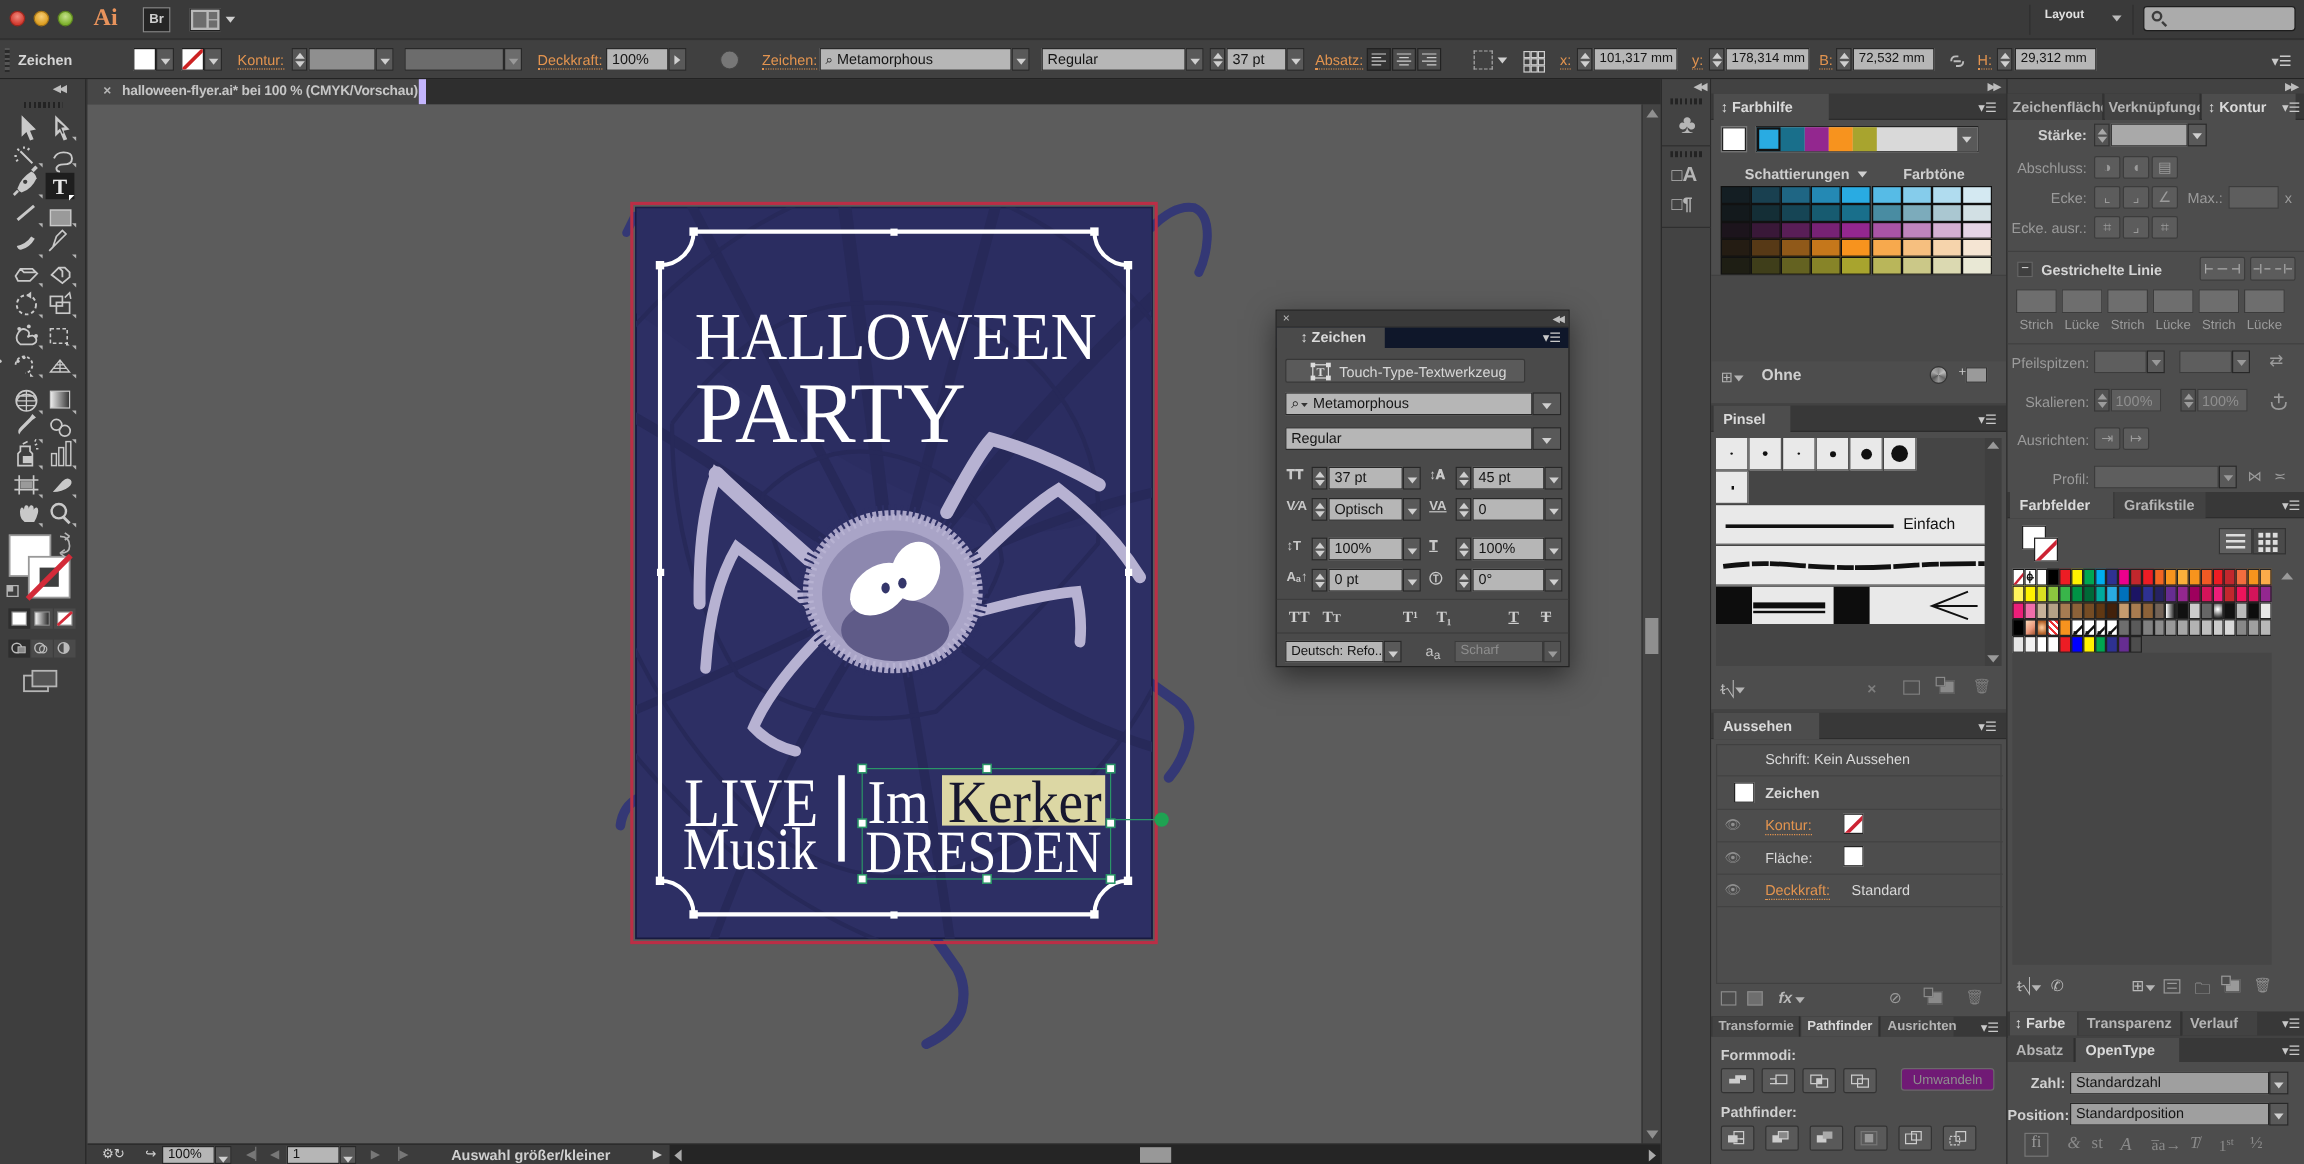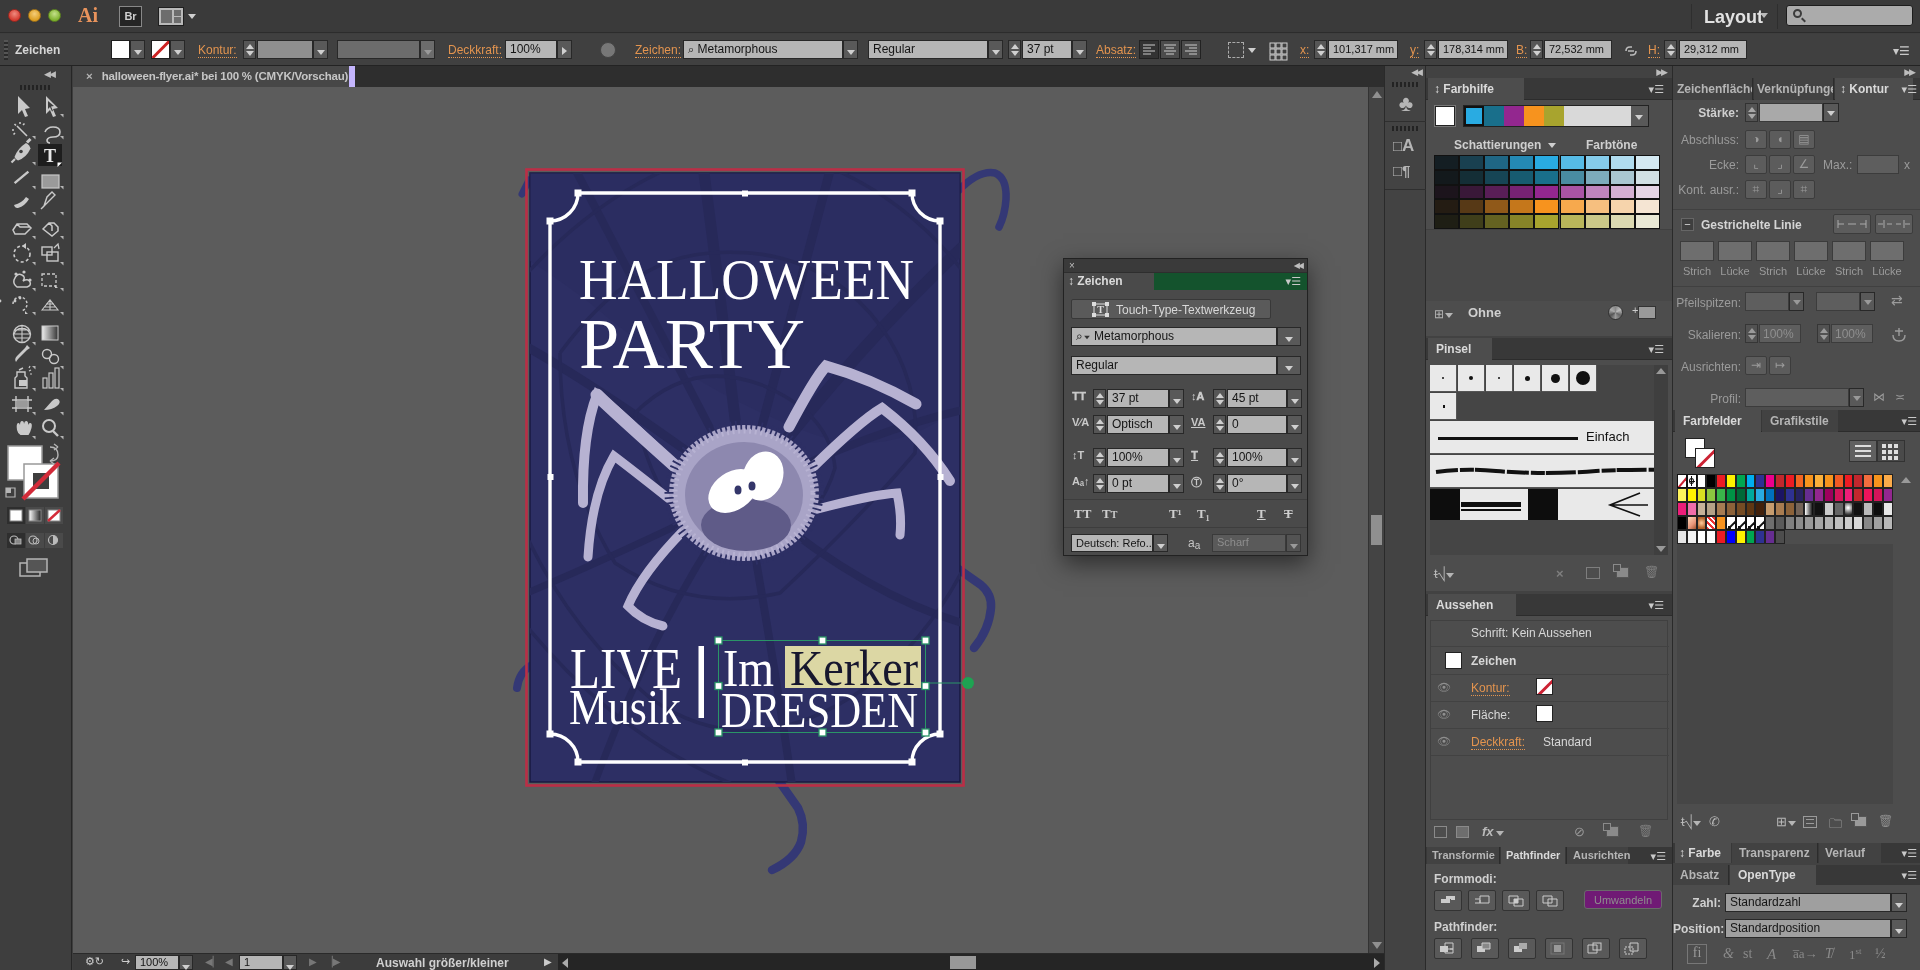--- a/index.html
+++ b/index.html
@@ -25,21 +25,21 @@
   <div class="abs" style="left:48px;top:9px;width:13px;height:13px;border-radius:50%;background:radial-gradient(circle at 50% 35%,#c4e08a,#7fb22f 70%);border:1px solid #5d8420;"></div>
   <div class="abs" style="left:78px;top:4px;font-family:'Liberation Serif',serif;font-weight:bold;font-size:20px;color:#e8935c;">Ai</div>
   <div class="abs" style="left:119px;top:6px;width:23px;height:21px;background:#252525;border:1px solid #888;color:#cfcfcf;font-size:11px;font-weight:bold;text-align:center;line-height:19px;">Br</div>
   <div class="abs" style="left:158px;top:7px;width:26px;height:19px;background:#b9b9b9;border:1px solid #1f1f1f;">
     <div class="abs" style="left:2px;top:2px;width:11px;height:13px;background:#6d6d6d;"></div>
     <div class="abs" style="left:15px;top:2px;width:7px;height:6px;background:#6d6d6d;"></div>
     <div class="abs" style="left:15px;top:9px;width:7px;height:6px;background:#6d6d6d;"></div>
   </div>
   <div class="abs dda" style="left:188px;top:14px;"></div>
   <div class="abs" style="left:1691px;top:4px;width:1px;height:25px;background:#2e2e2e;"></div>
-  <div class="abs" style="left:1704px;top:7px;color:#e2e2e2;font-size:18px;font-weight:bold;">Layout</div>
+  <div class="abs" style="left:1704px;top:7px;color:#e2e2e2;font-size:10px;font-weight:bold;">Layout</div>
   <div class="abs dda" style="left:1760px;top:13px;border-top-color:#bbb;"></div>
   <div class="abs" style="left:1777px;top:4px;width:1px;height:25px;background:#2e2e2e;"></div>
   <div class="abs" style="left:1786px;top:5px;width:127px;height:21px;background:#ababab;border:1px solid #1d1d1d;border-radius:3px;">
     <div class="abs" style="left:6px;top:3px;width:9px;height:9px;border:2px solid #3c3c3c;border-radius:50%;"></div>
     <div class="abs" style="left:14px;top:13px;width:5px;height:2px;background:#3c3c3c;transform:rotate(45deg);"></div>
   </div>
 </div>
 
 <div class="abs" id="controlbar" style="left:0;top:34px;width:1920px;height:32px;background:#404040;border-bottom:1px solid #232323;">
   <div class="abs grip" style="left:4px;top:6px;width:4px;height:20px;background-image:repeating-linear-gradient(0deg,#2a2a2a 0 2px,#555 2px 4px);"></div>
@@ -694,21 +694,21 @@
     <div class="abs" style="left:72px;top:30px;width:22px;height:19px;background:#5c5c5c;border:1px solid #3c3c3c;border-radius:2px;color:#9b9b9b;text-align:center;line-height:17px;">◑</div>
     <div class="abs" style="left:96px;top:30px;width:22px;height:19px;background:#5c5c5c;border:1px solid #3c3c3c;border-radius:2px;color:#9b9b9b;text-align:center;line-height:17px;">◖</div>
     <div class="abs" style="left:120px;top:30px;width:22px;height:19px;background:#5c5c5c;border:1px solid #3c3c3c;border-radius:2px;color:#9b9b9b;text-align:center;line-height:17px;">▤</div>
     <div class="abs" style="left:0;top:58px;width:66px;text-align:right;">Ecke:</div>
     <div class="abs" style="left:72px;top:55px;width:22px;height:19px;background:#5c5c5c;border:1px solid #3c3c3c;border-radius:2px;color:#9b9b9b;text-align:center;line-height:17px;">⌞</div>
     <div class="abs" style="left:96px;top:55px;width:22px;height:19px;background:#5c5c5c;border:1px solid #3c3c3c;border-radius:2px;color:#9b9b9b;text-align:center;line-height:17px;">⌟</div>
     <div class="abs" style="left:120px;top:55px;width:22px;height:19px;background:#5c5c5c;border:1px solid #3c3c3c;border-radius:2px;color:#9b9b9b;text-align:center;line-height:17px;">∠</div>
     <div class="abs" style="left:150px;top:58px;">Max.:</div>
     <div class="abs" style="left:184px;top:55px;width:42px;height:19px;background:#5e5e5e;border:1px solid #3c3c3c;"></div>
     <div class="abs" style="left:231px;top:58px;">x</div>
-    <div class="abs" style="left:0;top:83px;width:66px;text-align:right;">Kont. ausr.:</div>
+    <div class="abs" style="left:0;top:83px;width:66px;text-align:right;">Ecke. ausr.:</div>
     <div class="abs" style="left:72px;top:80px;width:22px;height:19px;background:#5c5c5c;border:1px solid #3c3c3c;border-radius:2px;color:#9b9b9b;text-align:center;line-height:17px;">⌗</div>
     <div class="abs" style="left:96px;top:80px;width:22px;height:19px;background:#5c5c5c;border:1px solid #3c3c3c;border-radius:2px;color:#9b9b9b;text-align:center;line-height:17px;">⌟</div>
     <div class="abs" style="left:120px;top:80px;width:22px;height:19px;background:#5c5c5c;border:1px solid #3c3c3c;border-radius:2px;color:#9b9b9b;text-align:center;line-height:17px;">⌗</div>
     <div class="abs" style="left:0;top:109px;width:248px;height:1px;background:#404040;"></div>
     <div class="abs" style="left:8px;top:118px;width:13px;height:13px;background:#3f3f3f;border:1px solid #666;color:#ddd;font-size:11px;line-height:11px;text-align:center;">−</div>
     <div class="abs" style="left:28px;top:118px;color:#d5d5d5;font-size:12px;font-weight:bold;">Gestrichelte Linie</div>
     <div class="abs" style="left:160px;top:114px;width:38px;height:20px;background:#5c5c5c;border:1px solid #3c3c3c;border-radius:2px;"><svg width="36" height="18">
           <path d="M4,9 h6 M14,9 h8 M26,9 h6 M4,5 v8 M32,5 v8" stroke="#aaa" fill="none"></path>
         </svg></div>
     <div class="abs" style="left:202px;top:114px;width:38px;height:20px;background:#5c5c5c;border:1px solid #3c3c3c;border-radius:2px;"><svg width="36" height="18">
@@ -947,21 +947,21 @@
     <div class="abs" style="left:176px;top:61px;color:#8a8a8a;font-size:13px;font-family:Liberation Serif, serif;">1<sup style="font-size:9px;">st</sup></div>
     <div class="abs" style="left:202px;top:61px;color:#8a8a8a;font-size:14px;font-family:'Liberation Serif',serif;">½</div>
   </div>
 </div>
 
 <div class="abs" id="zpanel" style="left:1063px;top:258px;width:245px;height:298px;background:#4a4a4a;border:1px solid #222;box-shadow:0 8px 22px rgba(0,0,0,0.5);">
   <div class="abs" style="left:0;top:0;width:243px;height:14px;background:#3a3a3a;border-bottom:1px solid #2e2e2e;">
     <div class="abs" style="left:5px;top:1px;color:#bdbdbd;font-size:10px;">×</div>
     <div class="abs" style="right:5px;top:2px;color:#bdbdbd;font-size:8px;letter-spacing:-2px;">◀◀</div>
   </div>
-  <div class="abs" style="left:0;top:14px;width:243px;height:17px;background:#14532d;">
+  <div class="abs" style="left:0;top:14px;width:243px;height:17px;background:#0f172a;text-align:center;">
     <div class="abs ptab" style="left:0;top:0;width:90px;height:17px;line-height:17px;background:#4a4a4a;"><span style="font-weight:normal;margin-left:4px;">↕</span> Zeichen</div>
     <div class="abs" style="right:6px;top:2px;color:#c9c9c9;font-size:11px;">▾☰</div>
   </div>
 
   <div class="abs" style="left:7px;top:40px;width:200px;height:20px;background:#5a5a5a;border:1px solid #383838;border-radius:2px;">
     <svg class="abs" style="left:20px;top:2px;" width="18" height="16">
         <rect x="2" y="2" width="13" height="11" fill="none" stroke="#ddd"></rect>
         <rect x="0" y="0" width="4" height="4" fill="#ddd"></rect>
         <rect x="13" y="0" width="4" height="4" fill="#ddd"></rect>
         <rect x="0" y="11" width="4" height="4" fill="#ddd"></rect>

